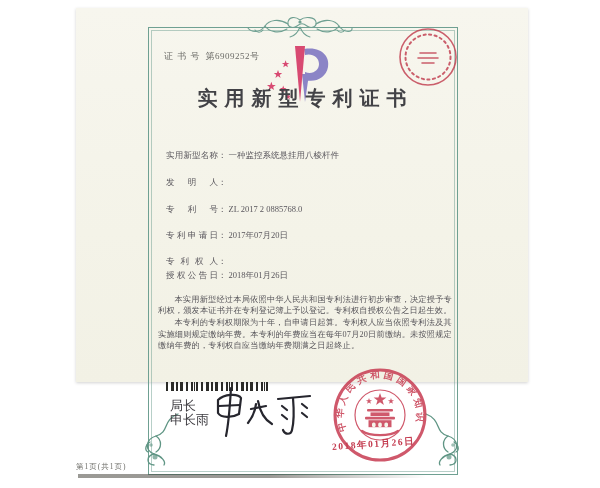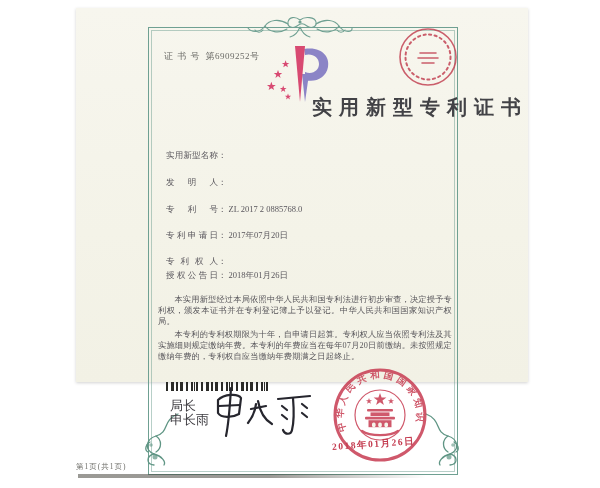--- a/index.html
+++ b/index.html
@@ -12,21 +12,21 @@
          border:1px solid #6fa092;}
   .frame::before{content:"";position:absolute;inset:2px;border:1px solid rgba(111,160,146,.5);}
   .ornament-top{position:absolute;left:169px;top:6px;width:110px;height:28px;}
   .corner{position:absolute;width:38px;height:54px;}
   .corner.bl{left:66px;top:404px;}
   .corner.br{left:348px;top:404px;transform:scaleX(-1);}
   .cert-no{position:absolute;left:88px;top:42px;font-size:9px;color:#6a6a66;letter-spacing:1px;}
   .cert-no .num{margin-left:5px;letter-spacing:0.5px;}
   .small-seal{position:absolute;left:320px;top:17px;width:64px;height:64px;opacity:.8;}
   .logo{position:absolute;left:188px;top:36px;width:72px;height:62px;}
-  .title{position:absolute;left:0;top:86px;width:100%;text-align:right;
+  .title{position:absolute;left:0;top:77px;width:100%;text-align:center;
          font-size:20px;font-weight:bold;color:#424246;letter-spacing:7px;text-indent:7px;}
   .field{position:absolute;left:90px;width:300px;font-size:8.5px;color:#59565c;
          display:flex;align-items:flex-start;white-space:nowrap;}
   .f-label{display:inline-block;width:52px;text-align-last:justify;text-align:justify;}
   .f-colon{margin:0 2px 0 0;}
   .paras{position:absolute;left:82px;top:286px;width:294px;color:#57555a;}
   .paras p{margin:0 0 1px 0;font-size:8.2px;line-height:11.2px;text-indent:2em;
            text-align:justify;letter-spacing:.2px;}
   .barcode{position:absolute;left:90px;top:374px;width:104px;height:9px;
     background:
@@ -110,20 +110,21 @@
         <polygon points="18,40 19.1,43 22.2,43 19.7,44.9 20.6,47.9 18,46.1 15.4,47.9 16.3,44.9 13.8,43 16.9,43" transform="scale(0.8) translate(6,12)"></polygon>
         <polygon points="24,50 25.1,53 28.2,53 25.7,54.9 26.6,57.9 24,56.1 21.4,57.9 22.3,54.9 19.8,53 22.9,53" transform="scale(0.75) translate(8,16)"></polygon>
       </g>
     </svg>
 
     <div class="title">实用新型专利证书</div>
 
     <div class="field" style="top:142px">
       <span class="f-label">实用新型名称</span>
         <span class="f-colon">：</span>
+        <span class="f-value">一种监控系统悬挂用八棱杆件</span>
     </div>
     <div class="field" style="top:169px">
       <span class="f-label">发明人</span>
         <span class="f-colon">：</span>
     </div>
     <div class="field" style="top:196px">
       <span class="f-label">专利号</span>
         <span class="f-colon">：</span>
         <span class="f-value">ZL 2017 2 0885768.0</span>
     </div>
@@ -136,21 +137,21 @@
       <span class="f-label">专利权人</span>
         <span class="f-colon">：</span>
     </div>
     <div class="field" style="top:262px">
       <span class="f-label">授权公告日</span>
         <span class="f-colon">：</span>
         <span class="f-value">2018年01月26日</span>
     </div>
 
     <div class="paras">
-      <p>本实用新型经过本局依照中华人民共和国专利法进行初步审查，决定授予专利权，颁发本证书并在专利登记簿上予以登记。中华人民共和国国家知识产权局。</p>
+      <p>本实用新型经过本局依照中华人民共和国专利法进行初步审查，决定授予专利权，颁发本证书并在专利登记簿上予以登记。专利权自授权公告之日起生效。</p>
       <p>本专利的专利权期限为十年，自申请日起算。专利权人应当依照专利法及其实施细则规定缴纳年费。本专利的年费应当在每年07月20日前缴纳。未按照规定缴纳年费的，专利权自应当缴纳年费期满之日起终止。</p>
     </div>
 
     <div class="barcode"></div>
 
     <div class="signer">
       <div>局长</div>
       <div>申长雨</div>
     </div>
 

